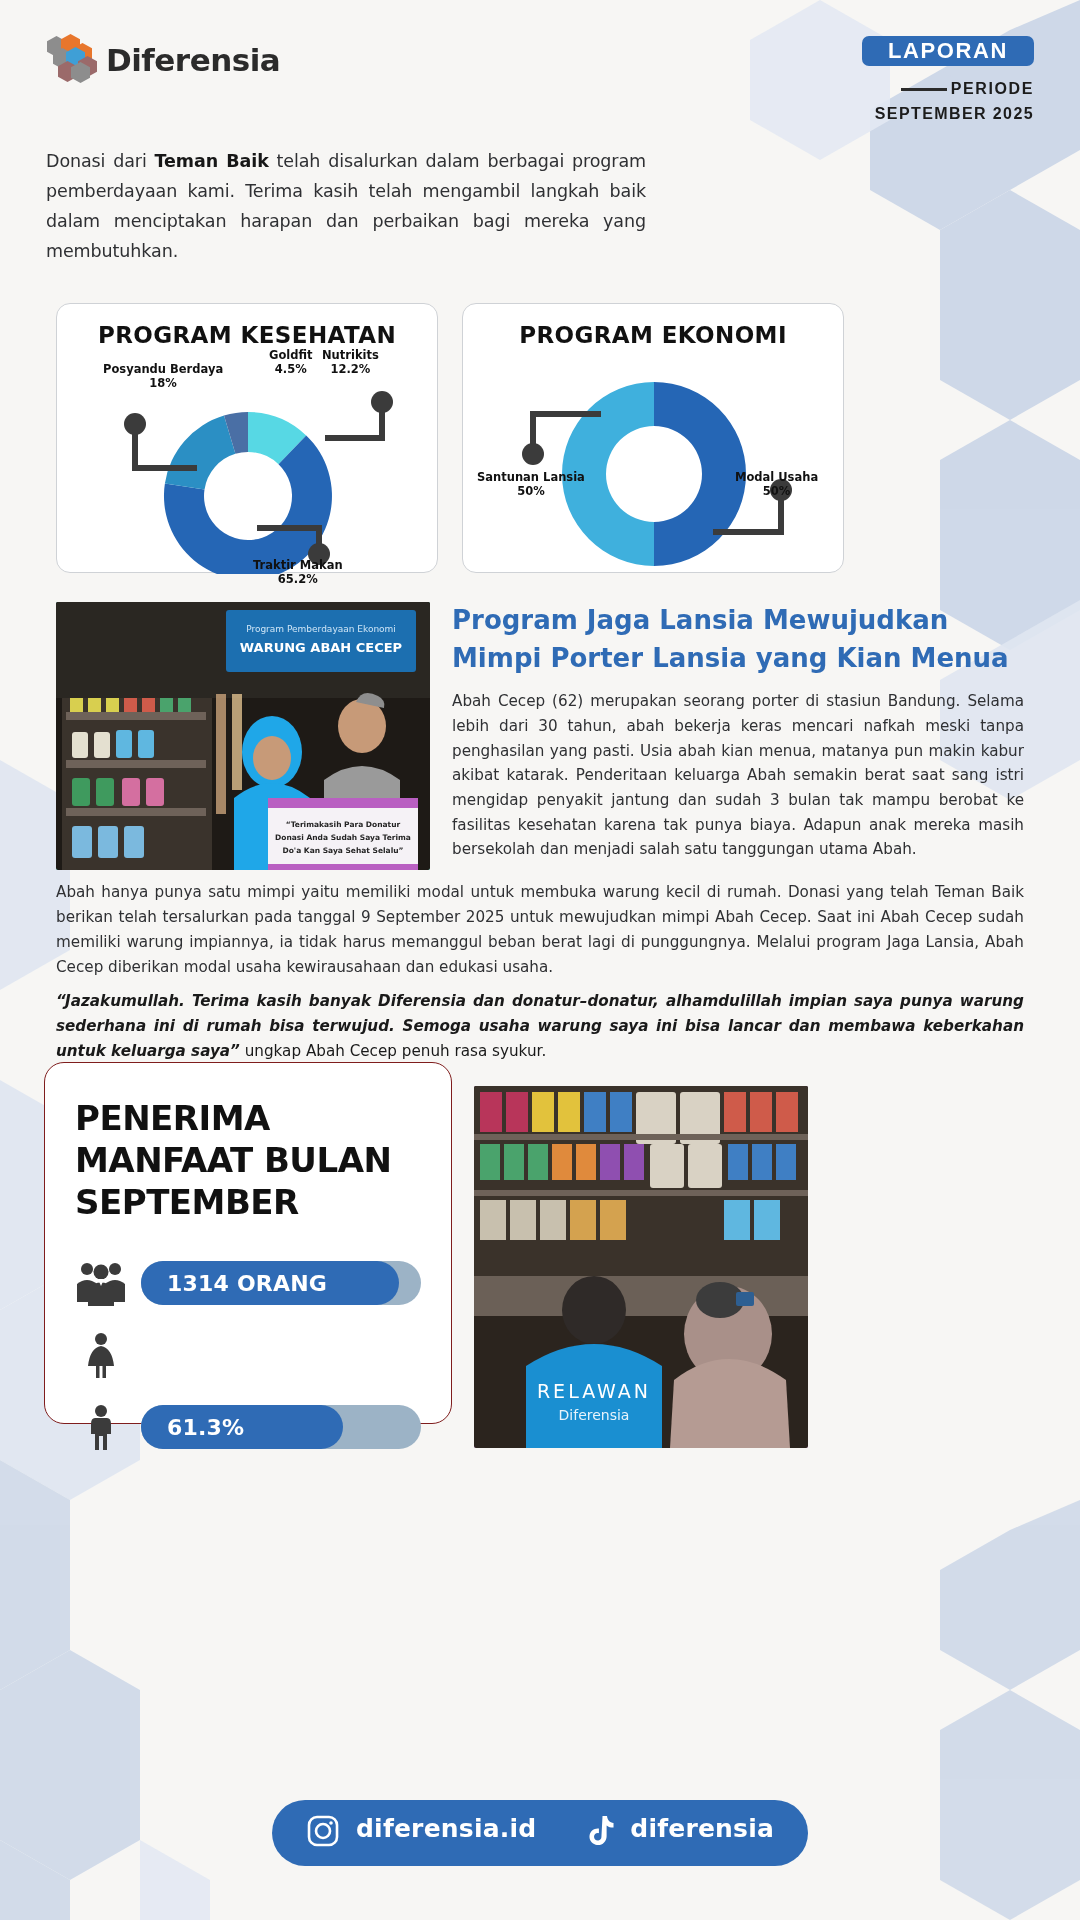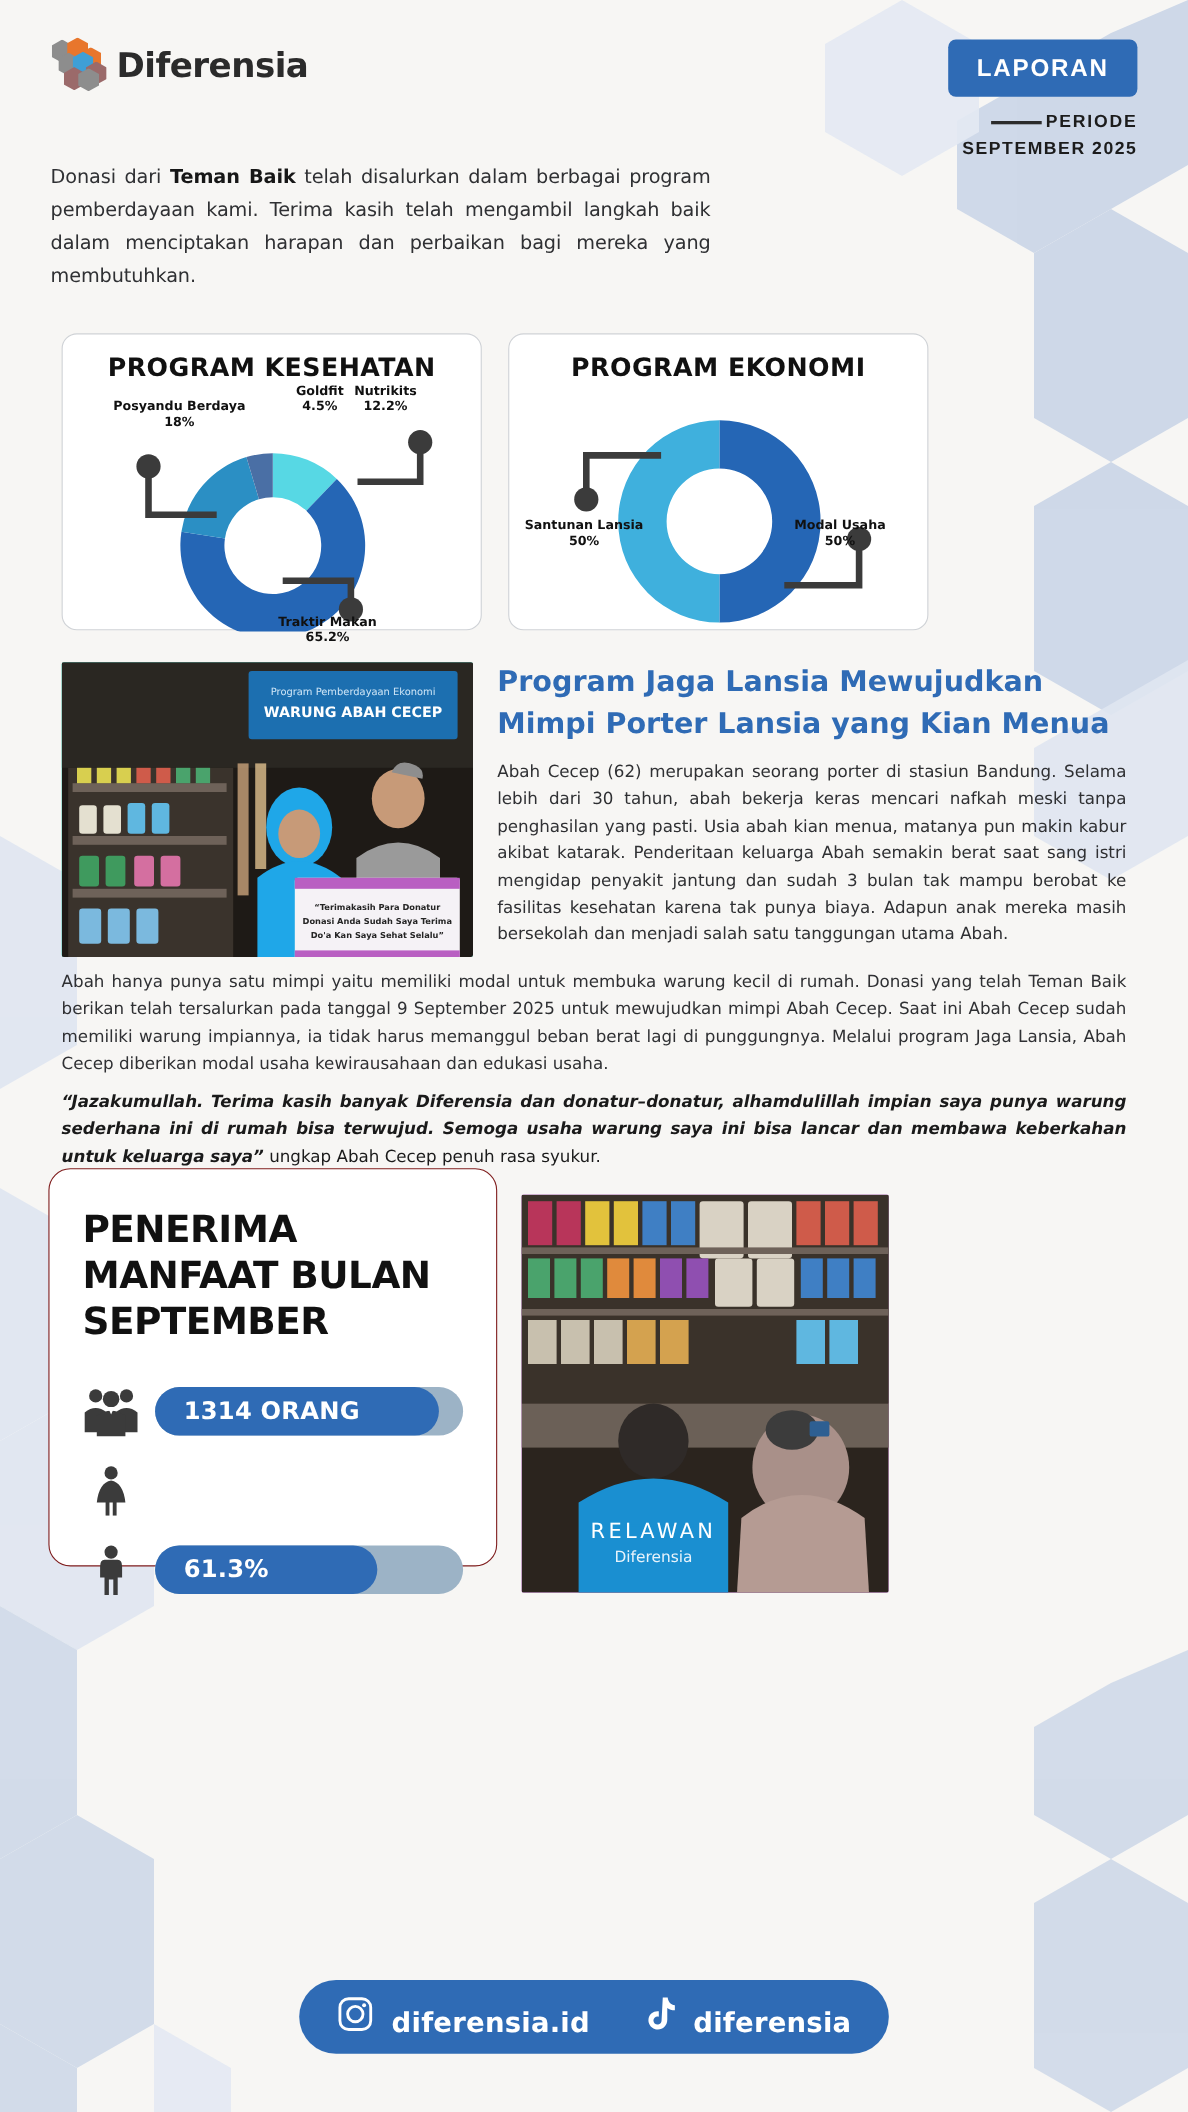--- a/index.html
+++ b/index.html
@@ -19,21 +19,21 @@
 
   
   .header { position:absolute; top:34px; left:46px; display:flex; align-items:center; gap:14px; }
   .logo-mark { width:46px; height:52px; position:relative; }
   .hx { position:absolute; width:19px; height:21px; clip-path:polygon(50% 0,100% 25%,100% 75%,50% 100%,0 75%,0 25%); }
   .logo-text { font-size:31px; font-weight:bold; color:#2b2b2b; letter-spacing:-0.5px; font-family:"DejaVu Sans", sans-serif; }
 
   .report-badge-wrap { position:absolute; top:36px; right:46px; text-align:center; }
   .report-badge {
     background:#2f6bb5; color:#fff; font-weight:bold; font-size:22px;
-    letter-spacing:1.6px; padding:13px 26px; border-radius:7px; display:inline-block;
+    letter-spacing:1.6px; padding:2px 26px; border-radius:7px; display:inline-block;
   }
   .period-row { display:flex; align-items:center; justify-content:flex-end; gap:4px; margin-top:14px; }
   .period-rule { width:46px; height:3px; background:#2b2b2b; }
   .period-label { font-size:16px; font-weight:bold; letter-spacing:1.6px; color:#1c1c1c; }
   .period-date { font-size:16px; font-weight:bold; letter-spacing:1.4px; color:#1c1c1c; margin-top:7px; text-align:right; }
 
   
   .hero { position:absolute; top:132px; left:46px; width:600px; }
   .hero-title { font-size:41px; font-weight:bold; letter-spacing:-0.5px; color:#111; font-family:"DejaVu Sans", sans-serif; }
   .hero-title .accent { color:#2f6bb5; }
@@ -94,21 +94,21 @@
     height:44px; background:#2f6bb5; border-radius:22px; display:flex; align-items:center;
     padding-left:26px; color:#fff; font-size:22px; font-weight:bold; letter-spacing:0.2px;
     font-family:"DejaVu Sans", sans-serif;
   }
   .stat-photo { width:334px; height:362px; border-radius:2px; overflow:hidden; position:relative; background:#f0abfc;margin-top:24px; }
 
   
   .footer {
     position:absolute; left:50%; transform:translateX(-50%); top:1800px;
     background:#2f6bb5; border-radius:34px; padding:14px 34px; display:flex;
-    align-items:flex-end; gap:16px;
+    align-items:flex-start; gap:16px;
   }
   .f-handle { color:#fff; font-size:25px; font-weight:bold; letter-spacing:0.2px; font-family:"DejaVu Sans", sans-serif; }
   .f-gap { width:14px; }
 </style>
 </head>
 <body>
 
 <div class="bg-deco">
   <svg width="1080" height="1920" viewBox="0 0 1080 1920">
     <g fill="#ccd7e8" opacity="0.95">
@@ -237,21 +237,21 @@
           <circle cx="70" cy="98" r="11" fill="#3b3b3b"></circle>
           <g stroke="#3b3b3b" stroke-width="6" fill="none">
             <path d="M318,136 L318,176 L250,176"></path>
           </g>
           <circle cx="318" cy="134" r="11" fill="#3b3b3b"></circle>
         </svg>
         <div class="lbl" style="left:14px; top:114px; text-align:center;">
           <span>Santunan Lansia</span><br>
           <span>50%</span>
         </div>
-        <div class="lbl" style="left:259px; top:114px; text-align:center;">
+        <div class="lbl" style="left:272px; top:114px; text-align:center;">
           <span>Modal Usaha</span><br>
           <span>50%</span>
         </div>
       </div>
     </div>
   </div>
 
   <div class="story">
     <div class="story-top">
       <div class="story-photo">

